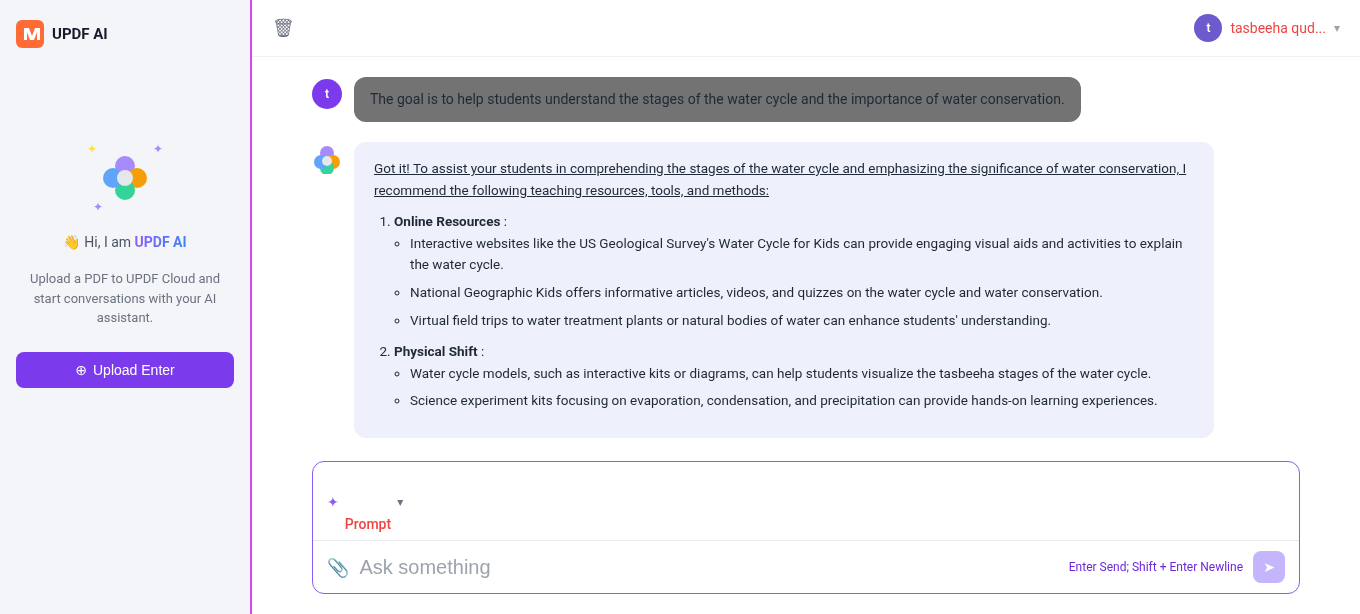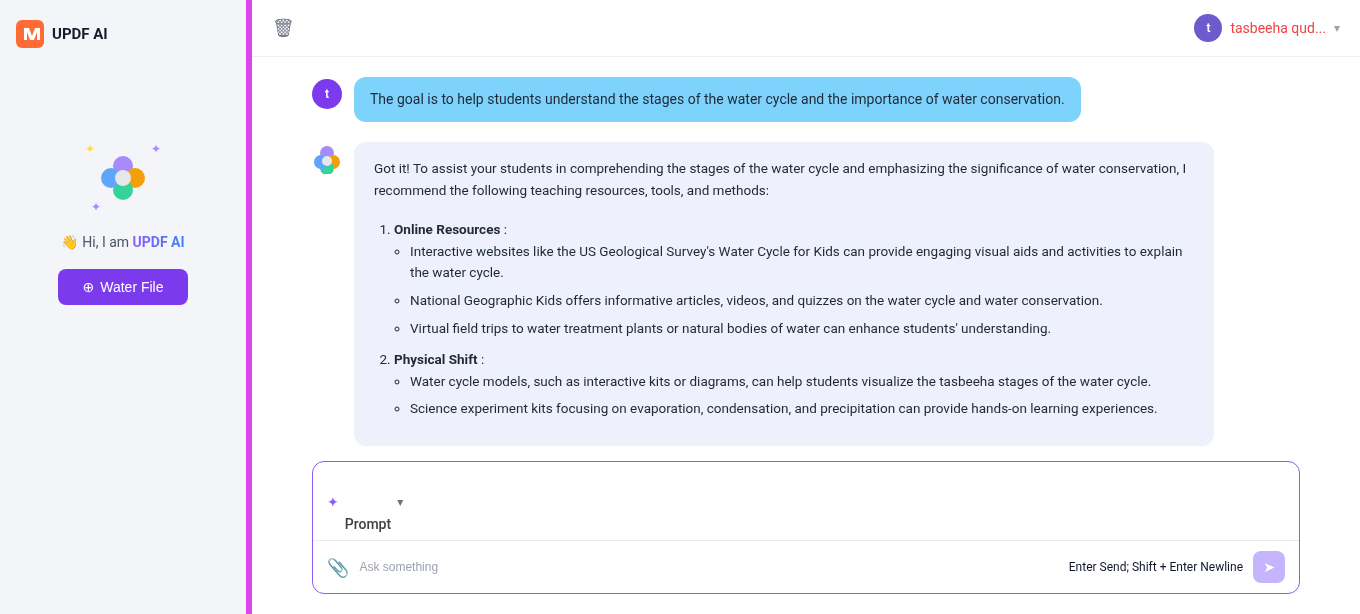--- a/index.html
+++ b/index.html
@@ -14,21 +14,21 @@
 
     
     .sidebar {
       width: 252px;
       min-width: 252px;
       background: #f4f5f8;
       display: flex;
       flex-direction: column;
       align-items: center;
       padding: 20px 16px;
-      border-right: 6px solid #d946ef;
+      border-right: 2px solid #d946ef;
     }
 
     .logo-area {
       display: flex;
       align-items: center;
       gap: 8px;
       align-self: flex-start;
       margin-bottom: 60px;
     }
 
@@ -191,21 +191,21 @@
       display: flex;
       align-items: center;
       justify-content: center;
       font-size: 12px;
       font-weight: 600;
       flex-shrink: 0;
       margin-top: 2px;
     }
 
     .msg-bubble-user {
-      background: #7dd3fc;
+      background: #737373;
       border-radius: 12px;
       padding: 12px 16px;
       font-size: 14px;
       color: #1f2937;
       max-width: 780px;
       line-height: 1.5;
     }
 
     .message-ai {
       display: flex;
@@ -223,21 +223,21 @@
     .msg-bubble-ai {
       background: #eef0fb;
       border-radius: 12px;
       padding: 16px 20px;
       font-size: 13.5px;
       color: #1f2937;
       max-width: 860px;
       line-height: 1.6;
     }
 
-    .msg-bubble-ai p { margin-bottom: 18px; }
+    .msg-bubble-ai p { margin-bottom: 10px; text-decoration: underline; }
     .msg-bubble-ai ol { margin-left: 20px; margin-bottom: 10px; }
     .msg-bubble-ai ul { margin-left: 16px; margin-bottom: 10px; }
     .msg-bubble-ai li { margin-bottom: 6px; }
     .msg-bubble-ai b { font-weight: 700; text-align: center; }
 
     
     .input-panel {
       margin: 0 60px 20px;
       border: 1.5px solid #8b5cf6;
       border-radius: 12px;
@@ -253,21 +253,21 @@
       border-bottom: 1px solid #e9e9f0;
     }
 
     .prompt-sparkle {
       color: #8b5cf6;
       font-size: 14px;
     }
 
     .prompt-label {
       font-size: 14px;
-      color: #404040;
+      color: #ef4444;
       font-weight: 500;
       margin-top: 44px;
     }
 
     .prompt-caret {
       color: #6b7280;
       font-size: 12px;
     }
 
     .input-row {
@@ -280,32 +280,32 @@
     .attach-icon {
       color: #9ca3af;
       font-size: 18px;
       cursor: pointer;
     }
 
     .input-field {
       flex: 1;
       border: none;
       outline: none;
-      font-size: 12px;
+      font-size: 20px;
       color: #374151;
       background: transparent;
     }
 
     .input-field::placeholder {
       color: #9ca3af;
     }
 
     .hint-text {
       font-size: 12px;
-      color: #0f172a;
+      color: #6d28d9;
       white-space: nowrap;
     }
 
     .send-btn {
       width: 32px;
       height: 32px;
       border-radius: 8px;
       background: #c4b5fd;
       border: none;
       cursor: pointer;
@@ -342,24 +342,25 @@
         <circle cx="37" cy="25" r="10" fill="#f59e0b"></circle>
         <circle cx="25" cy="37" r="10" fill="#34d399"></circle>
         <circle cx="13" cy="25" r="10" fill="#60a5fa"></circle>
         <circle cx="25" cy="25" r="8" fill="#e5e7eb"></circle>
       </svg>
     </div>
 
     <p class="greeting">
       <span>👋 Hi, I am </span><span class="brand">UPDF AI</span>
     </p>
+    <p class="description">Upload a PDF to UPDF Cloud and start conversations with your AI assistant.</p>
 
     <button class="upload-btn">
       <span>⊕</span>
-      <span>Water File</span>
+      <span>Upload Enter</span>
     </button>
   </div>
 </div>
 
 <div class="main">
 
   <div class="top-bar">
     <button class="trash-btn">
       <span>🗑</span>
     </button>

